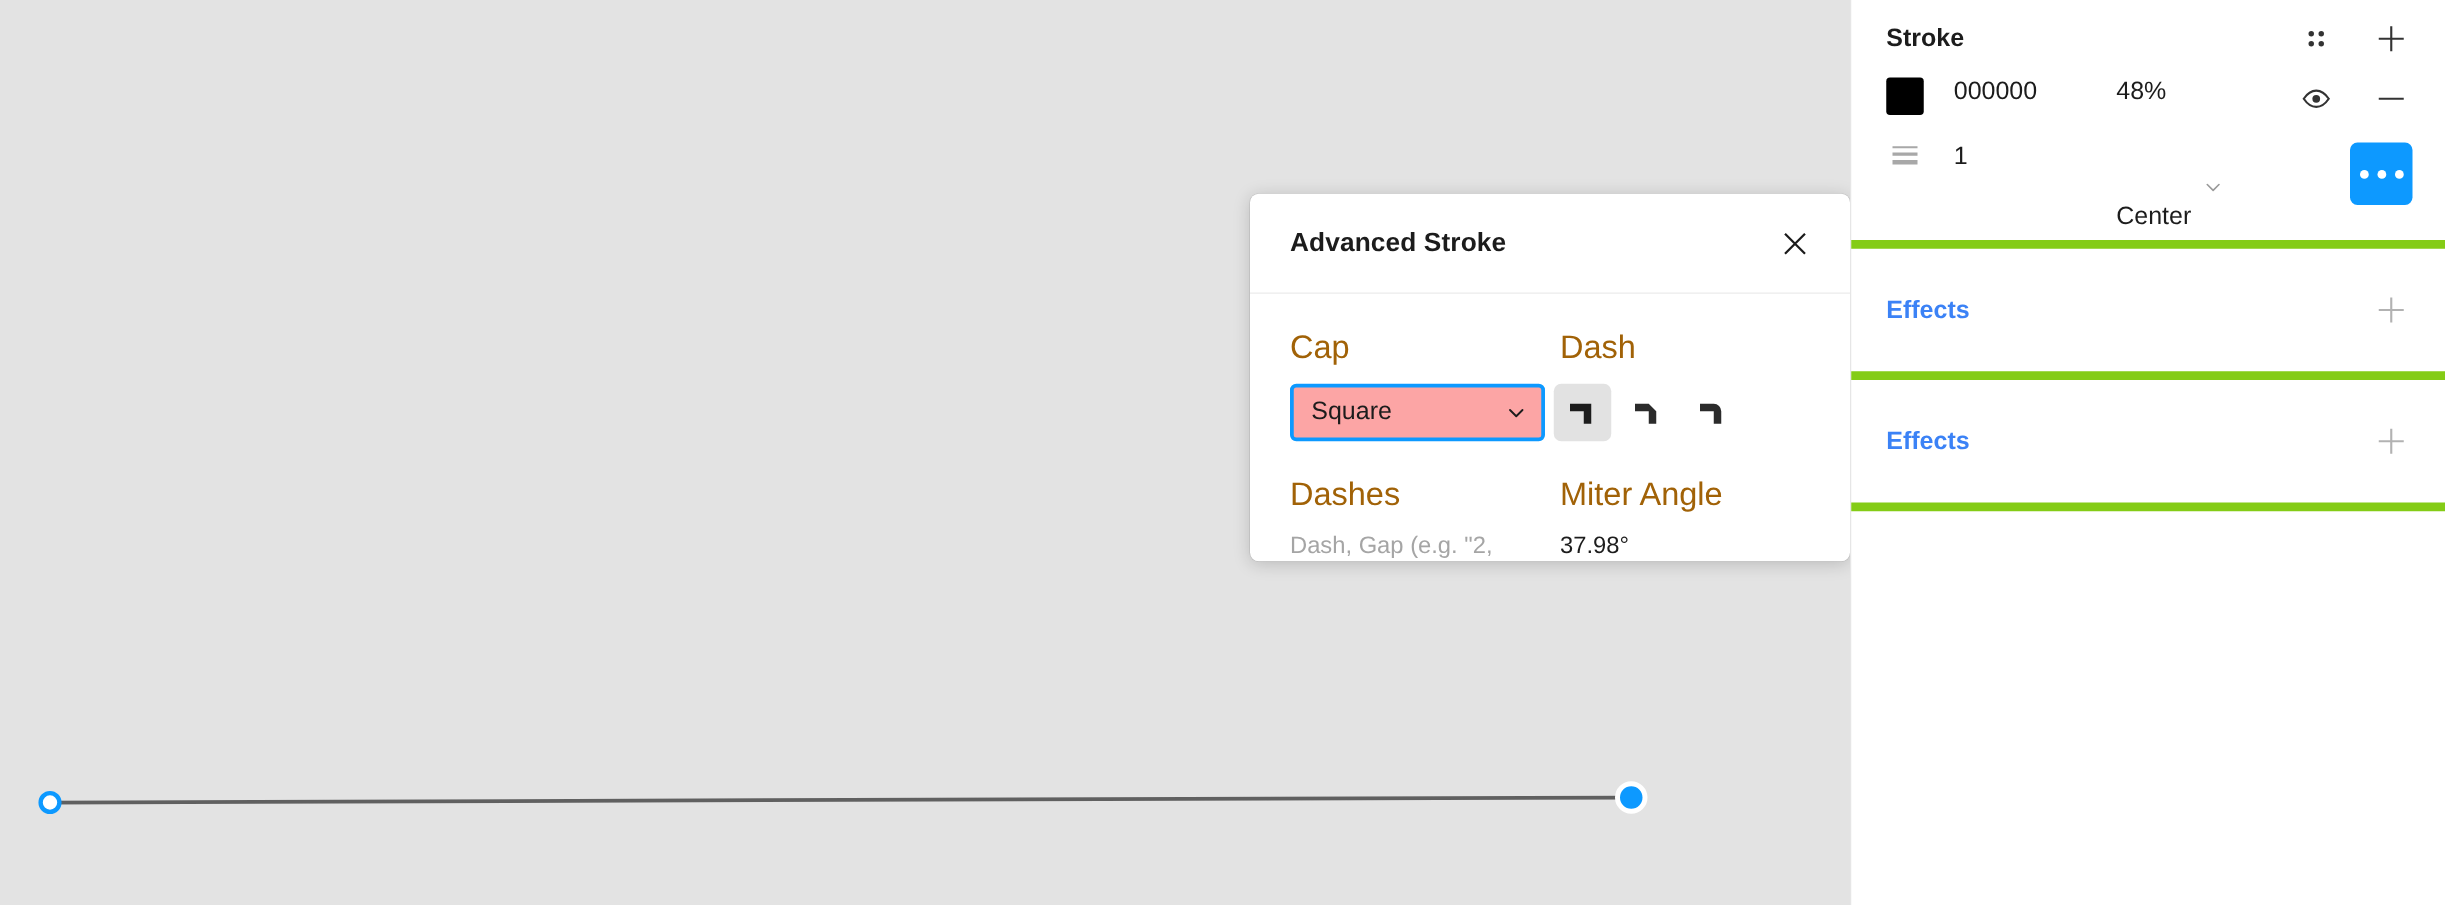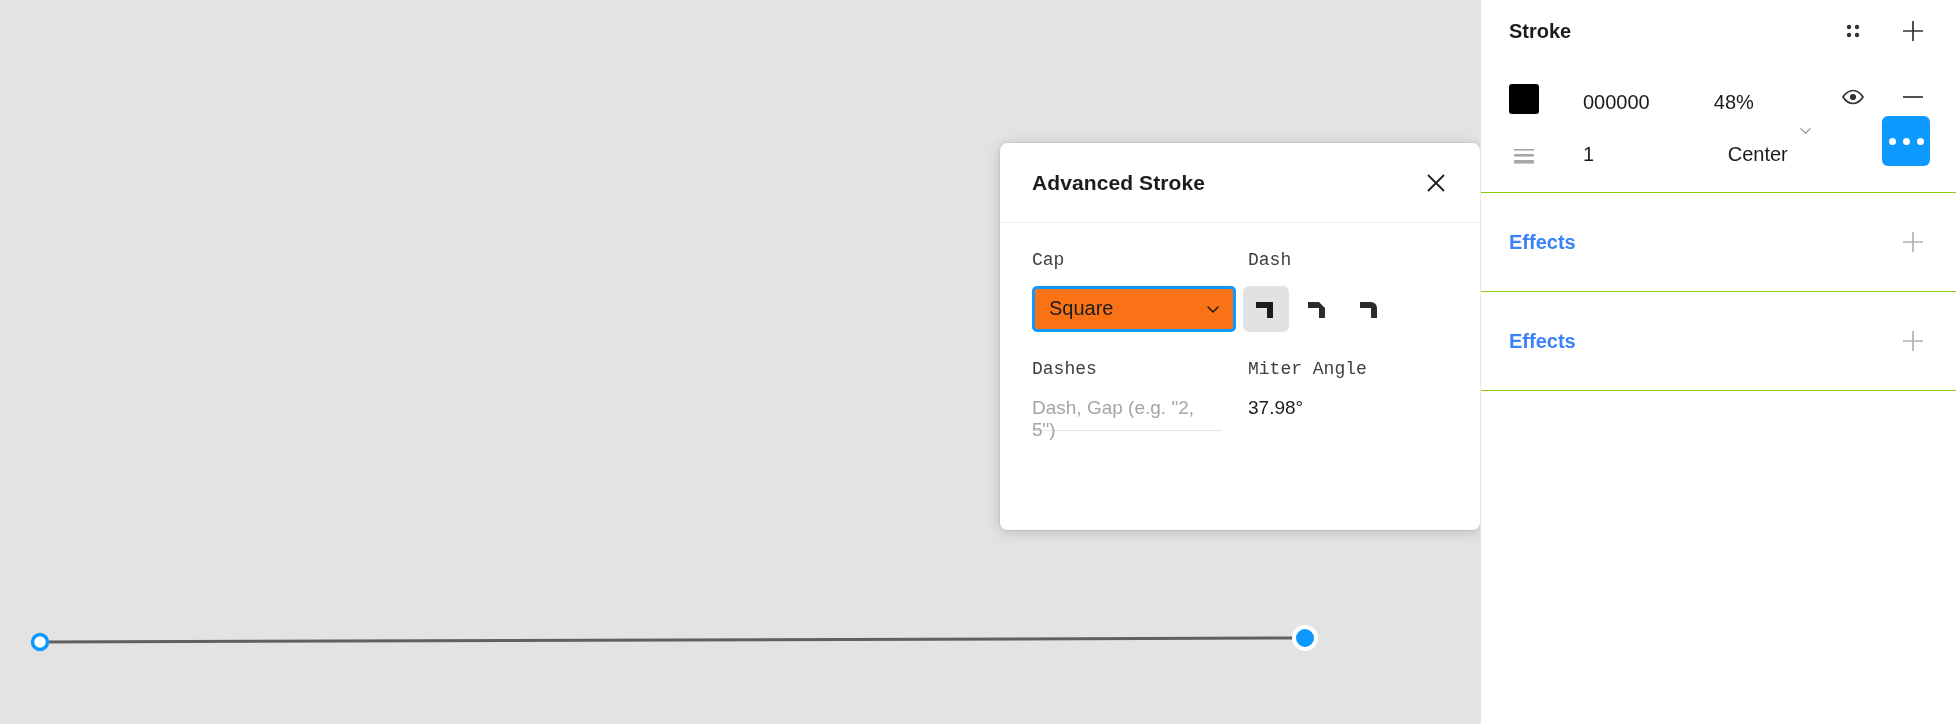--- a/index.html
+++ b/index.html
@@ -31,23 +31,23 @@
     top: 0;
     width: 1480px;
     height: 724px;
     pointer-events: none;
   }
 
   
   #advanced-stroke-dialog {
     position: absolute;
     left: 1000px;
-    top: 143px;
+    top: 155px;
     width: 480px;
-    height: 387px;
+    height: 294px;
     background: #ffffff;
     border-radius: 7px;
     box-shadow: 0 2px 14px rgba(0,0,0,0.18), 0 0 0 0.5px rgba(0,0,0,0.10);
     box-sizing: border-box;
     overflow: hidden;
   }
   .dialog-header {
     height: 80px;
     display: flex;
     align-items: center;
@@ -74,42 +74,41 @@
   .dialog-body {
     padding: 0 32px;
   }
   .field-row {
     display: flex;
   }
   .col-left { width: 208px; flex: 0 0 208px; }
   .col-right { flex: 1; }
 
   .field-label {
-    font-size: 18px;
-    color: #404040;
+    font-size: 26px;
+    color: #a16207;
     padding-top: 28px;
     padding-bottom: 0;
     line-height: 1.1;
-    font-family: Liberation Mono, monospace;
   }
   .field-label.join { padding-left: 8px; }
   .field-label.miter { padding-left: 8px; }
 
   .select-wrap {
     margin-top: 15px;
     width: 204px;
     height: 46px;
     border: 3px solid #0d99ff;
     border-radius: 5px;
     box-sizing: border-box;
     display: flex;
     align-items: center;
     justify-content: space-between;
     padding: 0 12px 0 14px;
-    background: #f97316;
+    background: #fca5a5;
     cursor: pointer;
   }
   .select-value {
     font-size: 20px;
     color: #1c1c1c;
   }
 
   .join-row {
     margin-top: 15px;
     display: flex;
@@ -158,21 +157,21 @@
     position: absolute;
     left: 1480px;
     top: 0;
     width: 476px;
     height: 724px;
     background: #ffffff;
     border-left: 1px solid #e6e6e6;
     box-sizing: border-box;
   }
   .panel-section {
-    border-bottom: 1px solid #84cc16;
+    border-bottom: 7px solid #84cc16;
     box-sizing: border-box;
   }
   #stroke-section { padding: 0 0 26px 0; }
 
   .section-head {
     height: 62px;
     display: flex;
     align-items: center;
     justify-content: space-between;
     padding: 0 26px 0 28px;
@@ -194,24 +193,23 @@
     height: 34px;
     display: flex;
     align-items: center;
     justify-content: center;
     cursor: pointer;
   }
 
   .stroke-row {
     height: 52px;
     display: flex;
-    align-items: flex-end;
+    align-items: flex-start;
     padding: 0 26px 0 28px;
     box-sizing: border-box;
-    gap: 20px;
   }
   .swatch {
     width: 30px;
     height: 30px;
     border-radius: 3px;
     flex: 0 0 30px;
   }
   .hex-value {
     font-size: 20px;
     color: #1c1c1c;

